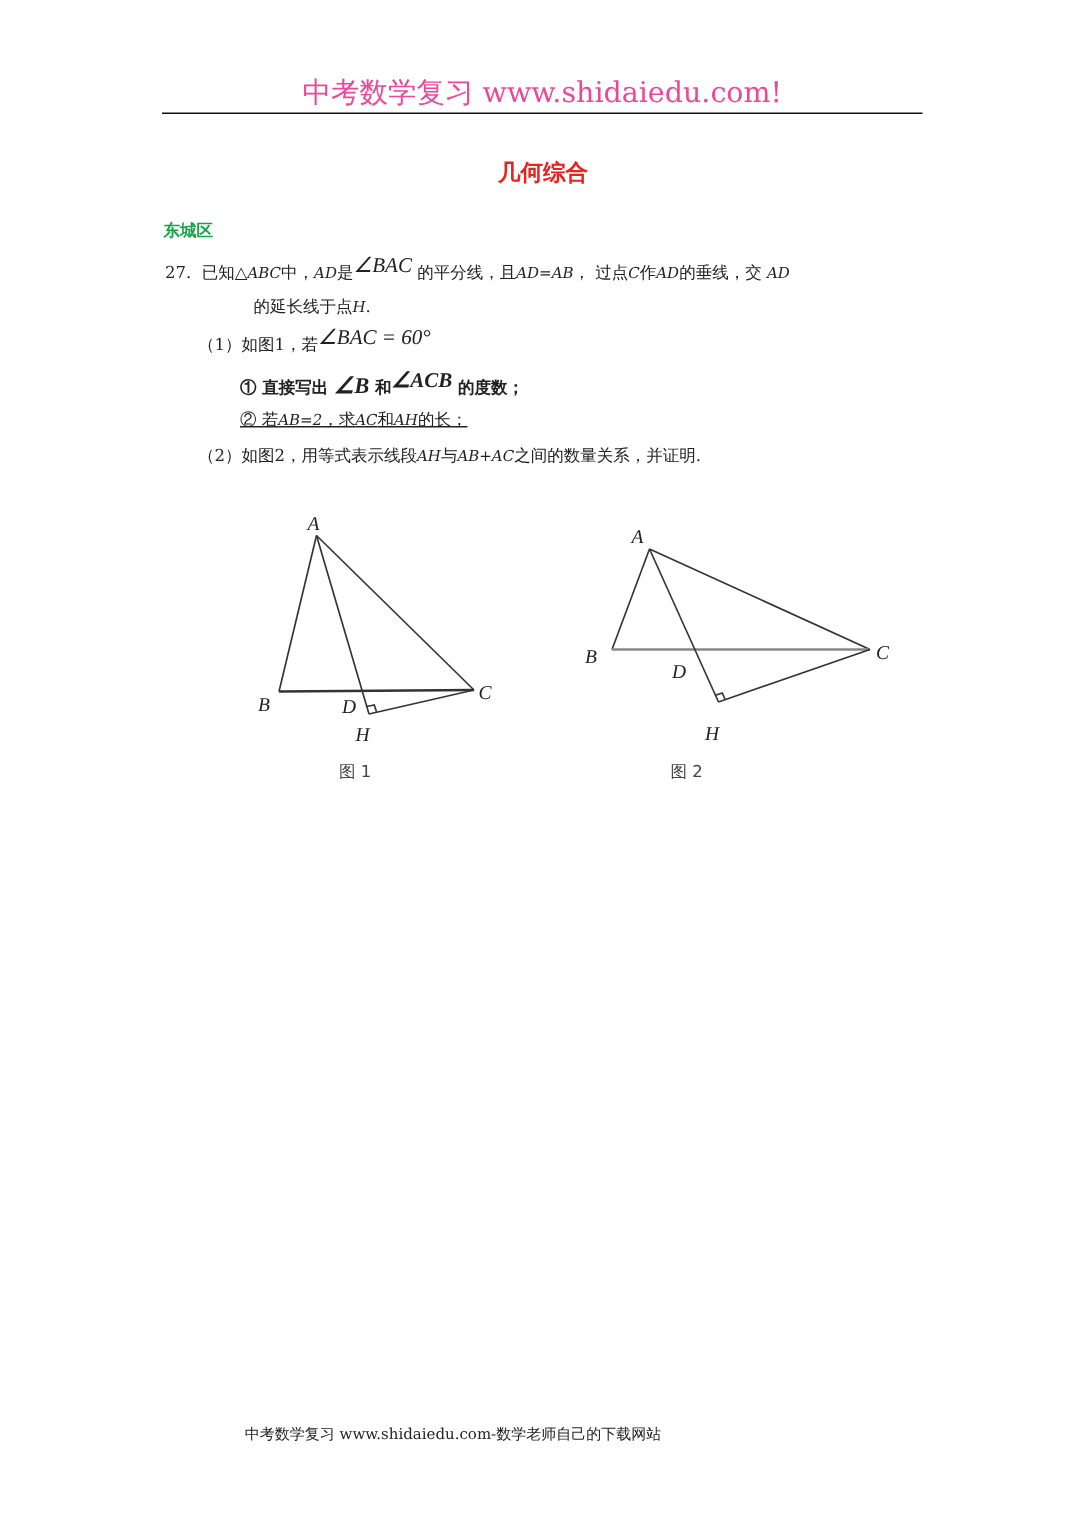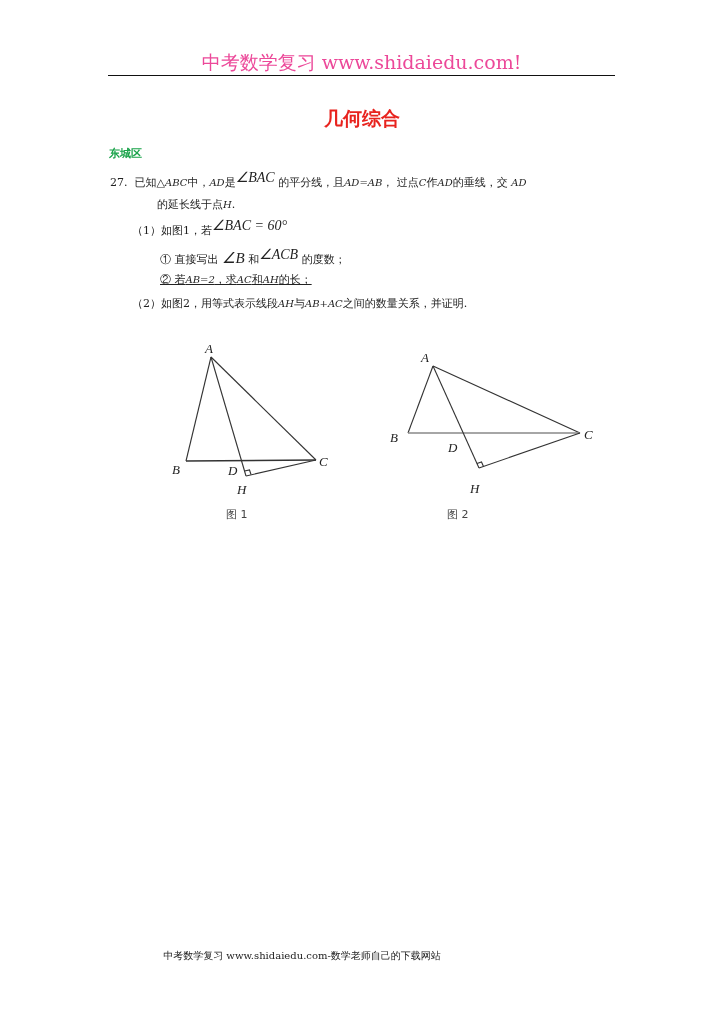--- a/index.html
+++ b/index.html
@@ -1,19 +1,19 @@
 <!DOCTYPE html>
 <html><head>
 <meta charset="utf-8">
 <style>
   html, body { margin: 0; padding: 0; background: #fff; }
   body { width: 724px; height: 1024px; position: relative; font-family: "DejaVu Serif", "Liberation Serif", serif; color: #222; overflow: hidden; }
   .header { position: absolute; left: 108px; top: 50px; width: 507px; text-align: center; font-size: 19px; line-height: 24px; color: #ec4899; }
   .header-rule { position: absolute; left: 108px; top: 75px; width: 507px; height: 0; border-top: 1.5px solid #111; }
-  .title { position: absolute; left: 0; width: 724px; top: 106px; text-align: center; font-family: "DejaVu Sans", sans-serif; font-weight: bold; font-size: 19px; color: #e8231e; }
+  .title { position: absolute; left: 0; width: 724px; top: 106px; text-align: center; font-family: "DejaVu Sans", sans-serif; font-weight: bold; font-size: 15px; color: #e8231e; }
   .district { position: absolute; left: 109px; top: 146px; font-family: "DejaVu Sans", sans-serif; font-weight: bold; font-size: 11px; color: #1aa34a; }
   .line { position: absolute; font-size: 11px; line-height: 16px; white-space: nowrap; color: #222; }
   .it { font-style: italic; font-size: 10px; }
   .math { font-family: "Liberation Serif", serif; font-style: italic; font-size: 14px; position: relative; top: -4px; }
   .math2 { font-family: "Liberation Serif", serif; font-style: italic; font-size: 13px; }
   .fig { position: absolute; left: 0; top: 0; }
   .footer { position: absolute; left: 0; width: 604px; top: 949px; text-align: center; font-size: 10px; color: #222; }
 </style>
 </head>
 <body>
@@ -22,29 +22,29 @@
 <div class="header-rule"></div>
 
 <div class="title">几何综合</div>
 <div class="district">东城区</div>
 
 <div class="line" style="left:110px; top:174px;text-align:right;">
   <span>27.</span>&nbsp;
   <span>已知△</span><span class="it">ABC</span><span>中，</span><span class="it">AD</span><span>是</span><span class="math">∠BAC</span><span> 的平分线，且</span><span class="it">AD=AB</span><span>，  过点</span><span class="it">C</span><span>作</span><span class="it">AD</span><span>的垂线，交 </span><span class="it">AD</span>
 </div>
 
-<div class="line" style="left:132px; top:197px;padding-left:25px;">
+<div class="line" style="left:144px; top:197px;padding-left:25px;">
   <span>的延长线于点</span><span class="it">H</span><span>.</span>
 </div>
 
 <div class="line" style="left:132px; top:222px;">
   <span>（1）如图1，若</span><span class="math">∠BAC = 60°</span>
 </div>
 
-<div class="line" style="left:160px; top:250px;">
+<div class="line" style="left:160px; top:250px;font-weight:bold;">
   <span>① 直接写出</span>
   <span class="math2" style="font-size:15px;">∠B</span>
   <span>和</span><span class="math">∠ACB</span>
   <span>的度数；</span>
 </div>
 
 <div class="line" style="left:160px; top:272px;text-decoration:underline;">
   <span>② 若</span><span class="it">AB=2</span><span>，求</span><span class="it">AC</span><span>和</span><span class="it">AH</span><span>的长；</span>
 </div>
 

